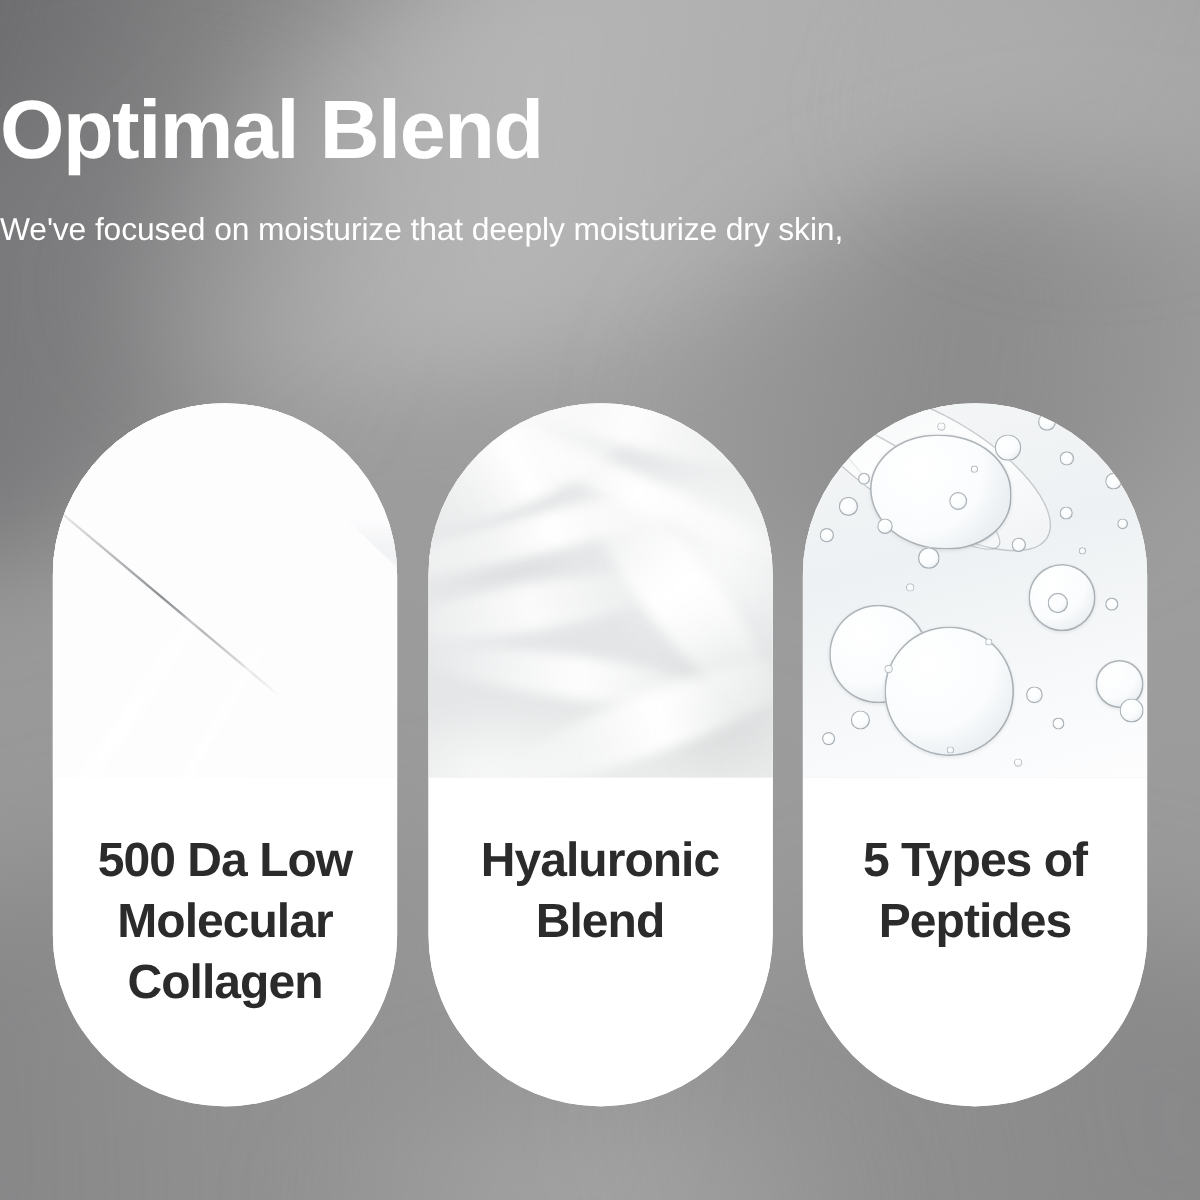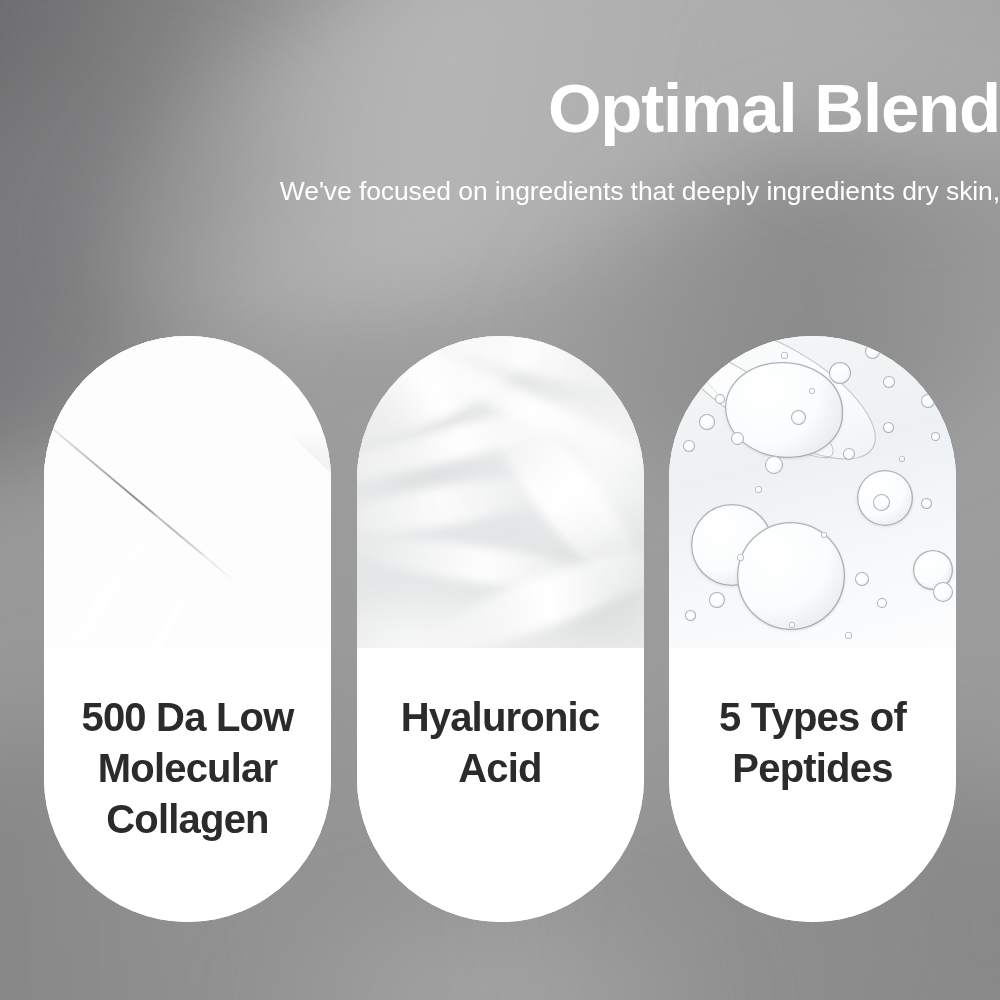--- a/index.html
+++ b/index.html
@@ -44,21 +44,21 @@
        filter:blur(52px);border-radius:50%;}
   
   .sh7{left:230px;top:880px;width:520px;height:240px;
        background:radial-gradient(closest-side,rgba(178,178,178,.55),rgba(178,178,178,0));
        filter:blur(40px);border-radius:50%;}
   .sh8{left:700px;top:-40px;width:420px;height:260px;
        background:radial-gradient(closest-side,rgba(176,176,176,.5),rgba(176,176,176,0));
        filter:blur(34px);border-radius:50%;}
 
   
-  .header{position:absolute;left:0;right:0;top:0;text-align:right;z-index:6;}
+  .header{position:absolute;left:0;right:0;top:0;text-align:left;z-index:6;}
   .title{
     margin:0;padding-top:74px;
     font-size:69px;line-height:1.0;font-weight:800;letter-spacing:-1.2px;
     color:#ffffff;
   }
   .sub{margin:0;padding-top:30px;color:#ffffff;}
   .sub-line{display:block;font-size:26.5px;line-height:1.42;letter-spacing:-.1px;}
   .sub-line.light{font-weight:300;}
   .sub-line.bold{font-weight:700;}
 
@@ -171,21 +171,21 @@
     <div class="shadow sh4"></div>
     <div class="shadow sh5"></div>
     <div class="shadow sh6"></div>
     <div class="shadow sh7"></div>
     <div class="shadow sh8"></div>
   </div>
 
   <div class="header">
     <h1 class="title">Optimal Blend</h1>
     <p class="sub">
-      <span class="sub-line light">We've focused on ingredients that deeply ingredients dry skin,</span>
+      <span class="sub-line light">We've focused on moisturize that deeply moisturize dry skin,</span>
     </p>
   </div>
 
   <div class="cards">
 
     <div class="card">
       <div class="card-media">
         <div class="m-satin">
           <div class="fold s-d"></div>
           <div class="fold s-a"></div>
@@ -212,21 +212,21 @@
           <div class="cau c2"></div>
           <div class="cau c3"></div>
           <div class="cau c4"></div>
           <div class="cau c5"></div>
           <div class="cau c6"></div>
           <div class="cau c7"></div>
           <div class="cau c8"></div>
         </div>
       </div>
       <div class="card-label">
-        <span>Hyaluronic Acid</span>
+        <span>Hyaluronic Blend</span>
       </div>
     </div>
 
     <div class="card">
       <div class="card-media">
         <div class="m-bub">
           <div class="streak" style="left:10px;top:14px;width:210px;height:86px;transform:rotate(32deg);"></div>
           <div class="streak" style="left:-10px;top:44px;width:190px;height:44px;transform:rotate(34deg);"></div>
           <div class="blob" style="left:22px;top:168px;width:82px;height:82px;"></div>
           <div class="blob" style="left:68px;top:186px;width:108px;height:108px;"></div>

